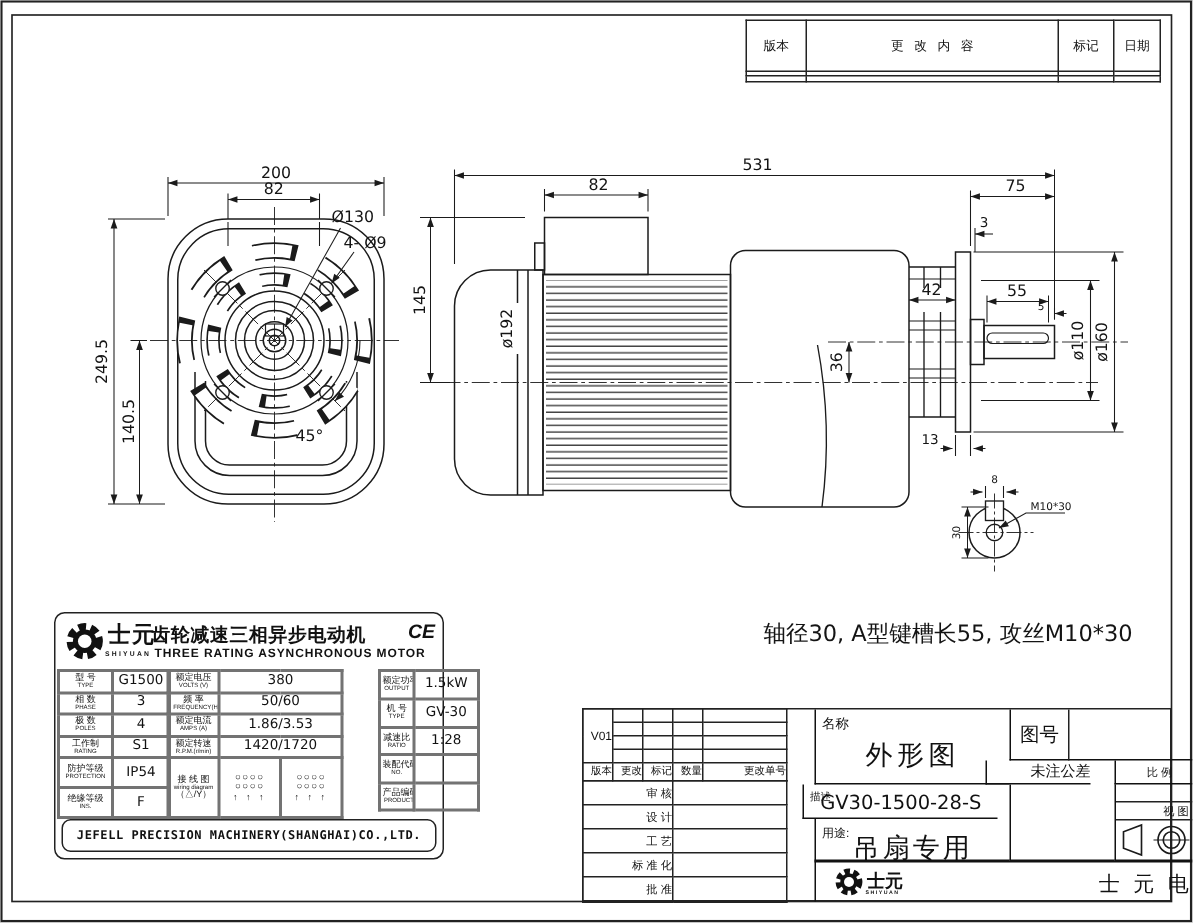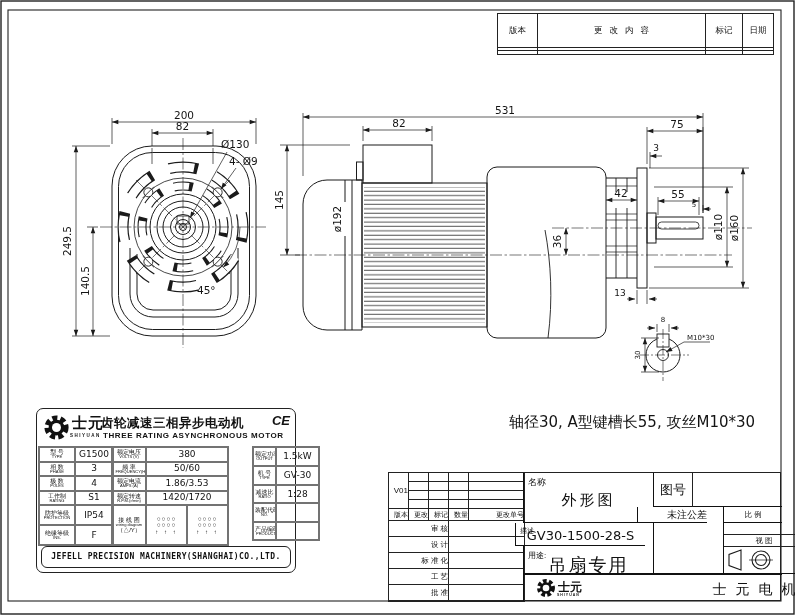--- a/index.html
+++ b/index.html
@@ -35,26 +35,26 @@
   #ta{left:1px;top:37px;width:74px;}
   #tb{left:74px;top:37px;width:118px;}
   #tc{left:191px;top:37px;width:66px;margin-left:24px;}
   .wd{font-size:6.5px;text-align:center;line-height:1.05;letter-spacing:1px;}
   .wd .ar{font-size:6px;letter-spacing:2px;}
   #plate .foot{position:absolute;left:4px;top:137px;width:248px;height:20px;border:1.4px solid #222;border-radius:6px;
       text-align:center;font:bold 8px "DejaVu Sans Mono", monospace;letter-spacing:.4px;line-height:20px;white-space:nowrap;}
 
   
   #tblock{left:388px;top:472px;width:393px;height:129px;border:1.2px solid #222;box-sizing:border-box;}
-  #tblock .cell{position:absolute;box-sizing:border-box;border-color:#222;}
+  #tblock .cell{position:absolute;box-sizing:border-box;border-color:#222;margin-left:20px;}
   #tblock table{border-collapse:collapse;table-layout:fixed;position:absolute;}
   #tblock td{border:1px solid #222;padding:0;font-size:7.5px;text-align:right;line-height:1;overflow:hidden;}
   .sgn td{font-size:9px;}
   .nm-lab{position:absolute;left:4px;top:3px;font-size:9px;}
-  .big{font-size:15px;letter-spacing:3px;}
+  .big{font-size:18px;letter-spacing:3px;}
   .mid{font-size:13px;}
   .comp{font-size:14px;letter-spacing:9px;text-indent:9px;white-space:nowrap;}
 </style>
 </head>
 <body>
 
 <div id="page">
 
   <svg class="abs" style="left:0;top:0" width="795" height="615" viewBox="0 0 795 615">
     <defs>
@@ -470,25 +470,25 @@
       <tbody>
           <tr style="height:16px">
             <td>审  核</td>
             <td></td>
           </tr>
       <tr style="height:16px">
             <td>设  计</td>
             <td></td>
           </tr>
       <tr style="height:16px">
+            <td>工  艺</td>
+            <td></td>
+          </tr>
+      <tr style="height:16px">
             <td>标 准 化</td>
-            <td></td>
-          </tr>
-      <tr style="height:16px">
-            <td>工  艺</td>
             <td></td>
           </tr>
       <tr style="height:17px">
             <td>批  准</td>
             <td></td>
           </tr>
     </tbody>
       </table>
 
     <div class="cell" style="left:134px;top:0;width:130px;height:50px;border-left:1px solid;border-bottom:1px solid">

